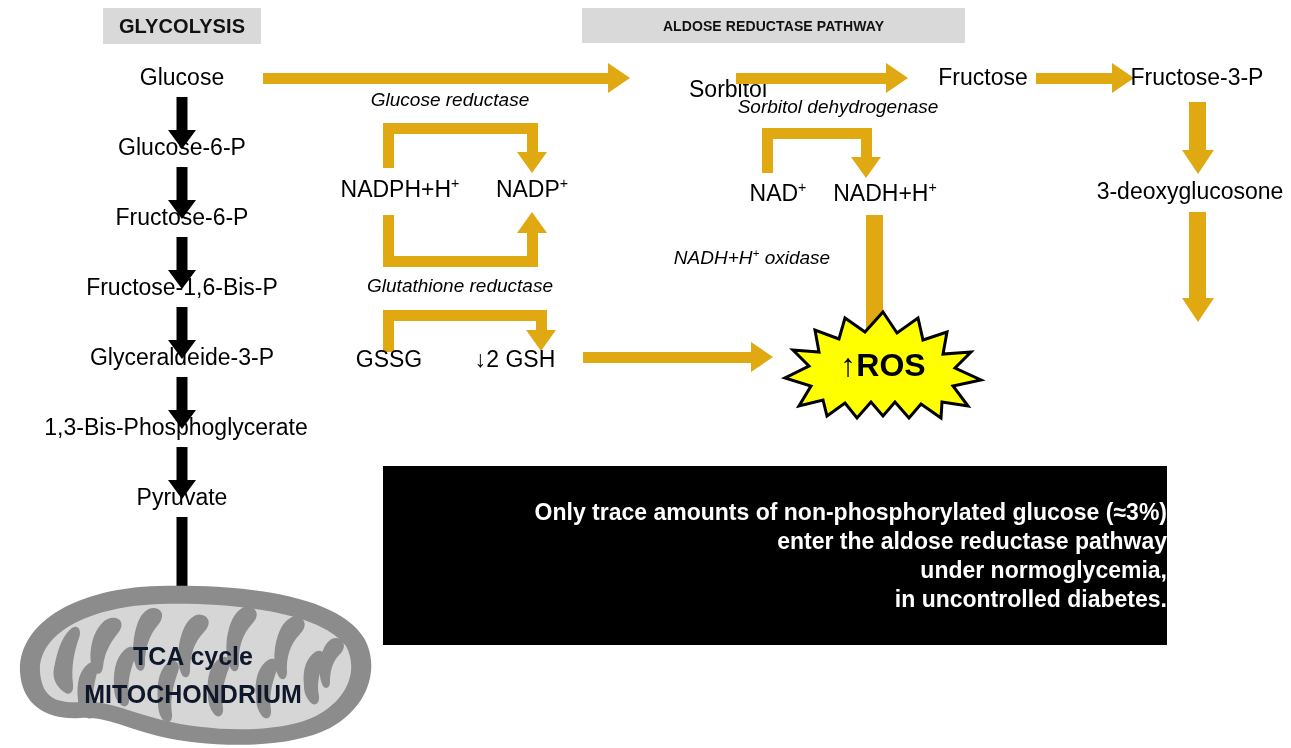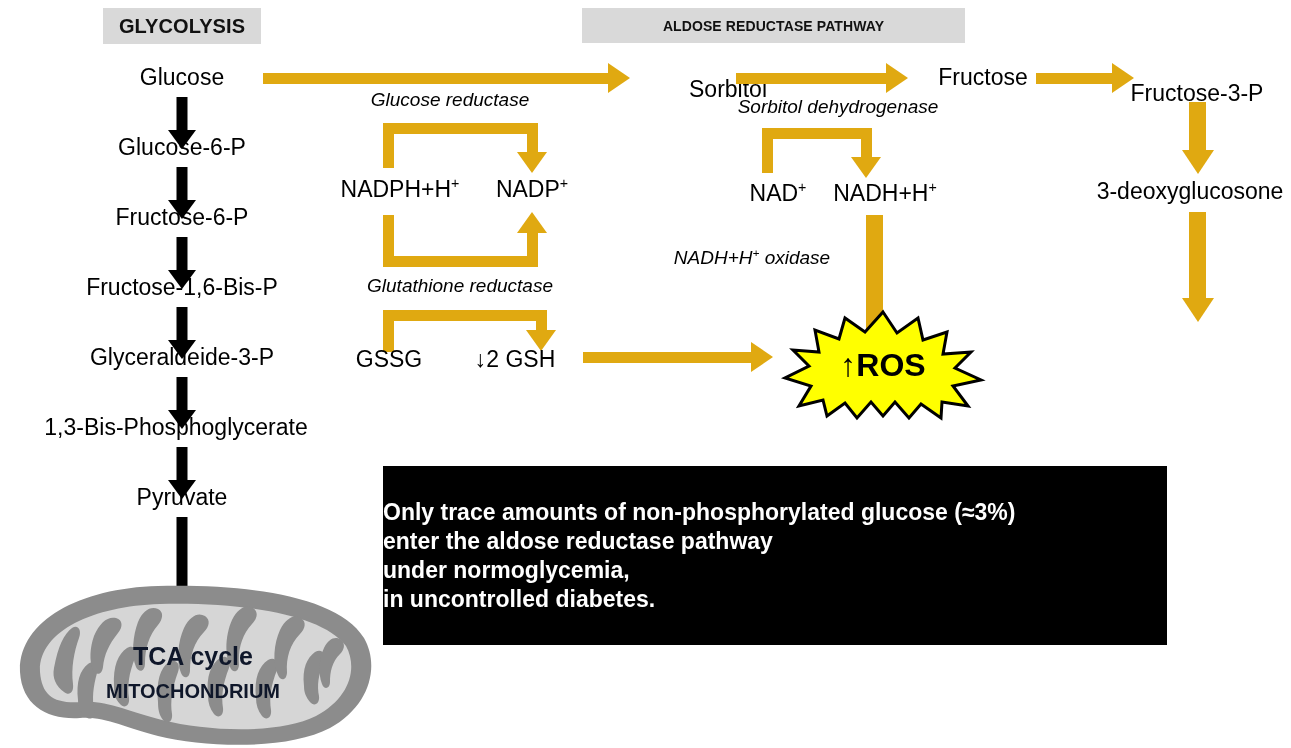--- a/index.html
+++ b/index.html
@@ -44,21 +44,21 @@
       font-weight:bold;color:#000;white-space:nowrap;}
 
   
   #mito{position:absolute;left:8px;top:576px;width:370px;height:172px;}
   #mito svg{display:block;}
   #mito .mtxt{position:absolute;width:100%;text-align:center;font-weight:bold;color:#0f172a;}
 
   
   #infobox{position:absolute;left:383px;top:466px;width:784px;height:179px;
            background:#000;color:#fff;display:flex;flex-direction:column;
-           align-items:flex-start;justify-content:center;gap:1px;}
+           align-items:flex-end;justify-content:center;gap:1px;}
   #infobox .ln{font-weight:bold;font-size:23px;line-height:1.22;white-space:nowrap;
                text-align:center;}
 </style>
 </head>
 <body>
 
 <div id="stage">
 
   <div class="hdr" id="hdr-glyc">GLYCOLYSIS</div>
   <div class="hdr" id="hdr-ald">ALDOSE REDUCTASE PATHWAY</div>
@@ -123,21 +123,21 @@
         <path d="M176,52 c6,-12 14,-16 21,-12 c6,4 4,11 -1,16 c-10,10 -14,24 -14,38 c0,8 -6,10 -9,3 c-5,-12 -3,-32 3,-45 z"></path>
         <path d="M200,120 c-2,-20 3,-32 12,-38 c7,-4 12,2 9,10 c-6,15 -8,28 -6,40 c1,8 -5,11 -9,6 c-4,-5 -6,-11 -6,-18 z"></path>
         <path d="M224,44 c6,-12 14,-16 21,-12 c6,4 4,11 -1,16 c-10,11 -14,25 -13,40 c0,8 -6,10 -9,3 c-6,-13 -4,-34 2,-47 z"></path>
         <path d="M248,122 c-2,-20 3,-32 12,-38 c7,-4 12,2 9,10 c-6,15 -8,28 -6,40 c1,8 -5,11 -9,6 c-4,-5 -6,-11 -6,-18 z"></path>
         <path d="M272,54 c6,-12 14,-16 21,-12 c6,4 4,11 -1,16 c-10,10 -14,24 -13,38 c0,8 -6,10 -9,3 c-6,-12 -4,-32 2,-45 z"></path>
         <path d="M296,110 c-2,-18 3,-28 11,-34 c7,-4 12,2 9,10 c-6,13 -7,24 -5,34 c1,8 -5,11 -9,6 c-4,-5 -6,-9 -6,-16 z"></path>
         <path d="M316,72 c5,-10 12,-12 17,-8 c5,4 3,10 -1,14 c-8,8 -10,18 -10,28 c0,7 -6,8 -8,2 c-4,-10 -3,-26 2,-36 z"></path>
       </g>
     </svg>
     <div class="mtxt" style="top:66px;font-size:25px;">TCA cycle</div>
-    <div class="mtxt" style="top:104px;font-size:20px;">MITOCHONDRIUM</div>
+    <div class="mtxt" style="top:104px;font-size:25px;">MITOCHONDRIUM</div>
   </div>
 
   <div class="gh" style="left:263px;top:73px;width:347px;height:11px;"></div>
   <div class="gtip-r" style="left:608px;top:63px;"></div>
   <div class="enz" style="left:450px;top:90px;">Glucose reductase</div>
 
   <div class="gv" style="left:383px;top:123px;width:11px;height:45px;"></div>
   <div class="gh" style="left:383px;top:123px;width:155px;height:11px;"></div>
   <div class="gv" style="left:527px;top:123px;width:11px;height:33px;"></div>
   <div class="gtip-d" style="left:517px;top:152px;"></div>
@@ -171,21 +171,21 @@
 
   <div class="gh" style="left:736px;top:73px;width:152px;height:11px;"></div>
   <div class="gtip-r" style="left:886px;top:63px;"></div>
   <div class="enz" style="left:838px;top:97px;">Sorbitol dehydrogenase</div>
 
   <div class="node c" style="left:983px;top:66px;">Fructose</div>
 
   <div class="gh" style="left:1036px;top:73px;width:78px;height:11px;"></div>
   <div class="gtip-r" style="left:1112px;top:63px;"></div>
 
-  <div class="node c" style="left:1197px;top:82px;">Fructose-3-P</div>
+  <div class="node c" style="left:1197px;top:66px;">Fructose-3-P</div>
 
   <div class="gv" style="left:762px;top:128px;width:11px;height:45px;"></div>
   <div class="gh" style="left:762px;top:128px;width:110px;height:11px;"></div>
   <div class="gv" style="left:861px;top:128px;width:11px;height:33px;"></div>
   <div class="gtip-d" style="left:851px;top:157px;"></div>
 
   <div class="node c" style="left:778px;top:182px;">
     <span>NAD</span><sup>+</sup>
   </div>
   <div class="node c" style="left:885px;top:182px;">

